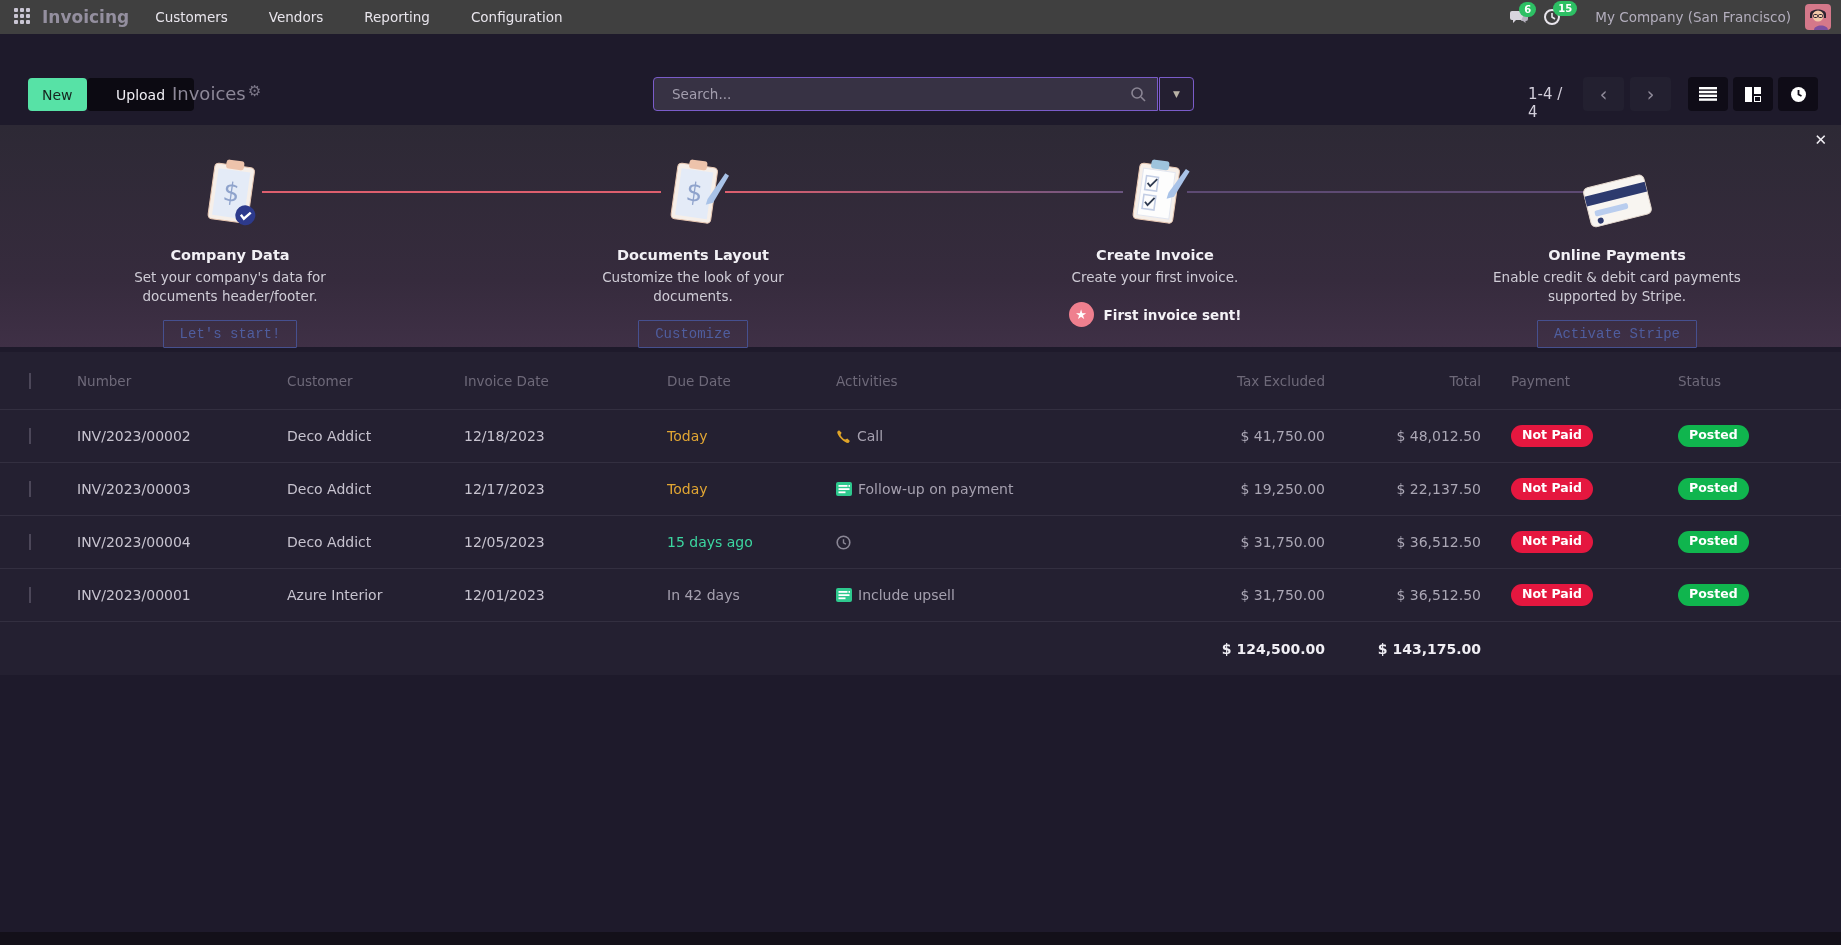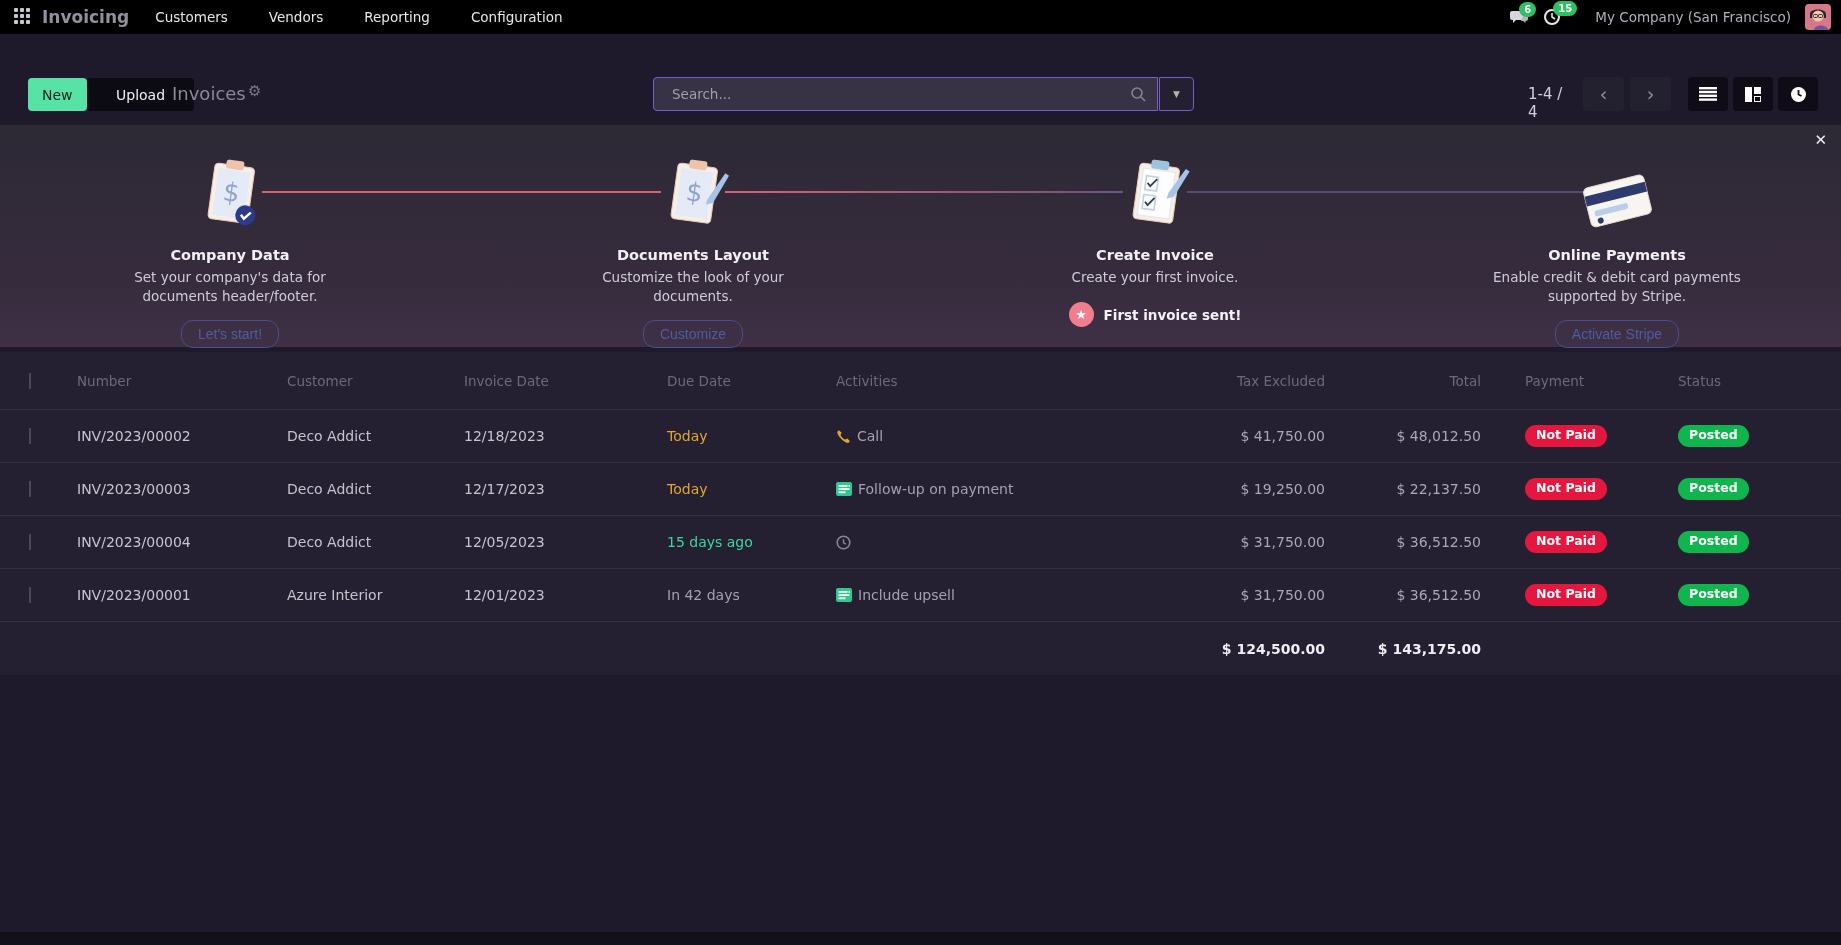--- a/index.html
+++ b/index.html
@@ -6,21 +6,21 @@
   html,body { width:1841px; height:945px; overflow:hidden; }
   body {
     font-family:"DejaVu Sans", sans-serif;
     background:#1e1a2b;
     color:#c7c3cf;
     position:relative;
   }
   
   .navbar {
     position:absolute; top:0; left:0; width:1841px; height:34px;
-    background:#000000; display:flex; align-items:center; padding:0 10px;
+    background:#404040; display:flex; align-items:center; padding:0 10px;
   }
   .grid-icon { width:18px; height:18px; display:grid; grid-template-columns:repeat(3,4px); grid-template-rows:repeat(3,4px); gap:2px; margin:0 10px 0 4px; cursor:pointer; }
   .grid-icon span { background:#c9c5d3; border-radius:1px; }
   .app-name { font-size:17px; font-weight:600; color:#948f9f; margin-right:26px; cursor:pointer; }
   .nav-menu { display:flex; gap:41px; }
   .nav-menu .item { font-size:13.5px; color:#e8e5ec; cursor:pointer; }
   .nav-right { margin-left:auto; display:flex; align-items:center; gap:14px; }
   .icon-badge { position:relative; cursor:pointer; display:flex; align-items:center; }
   .badge {
     position:absolute; top:-7px; left:10px; background:#2dc064; color:#fff;
@@ -79,21 +79,21 @@
   .seg2 { left:725px; width:398px; background:linear-gradient(90deg,#dd5f6e,#6a5580); }
   .seg3 { left:1187px; width:398px; background:#5d4a73; }
   .step { position:absolute; top:22px; width:360px; text-align:center; }
   .s1 { left:50px; } .s2 { left:513px; } .s3 { left:975px; } .s4 { left:1437px; }
   .step .art { height:92px; display:flex; align-items:flex-end; justify-content:center; }
   .step h3 { font-size:14.5px; font-weight:700; color:#f2f0f5; margin-top:8px; }
   .step p { font-size:13.5px; color:#cfccd6; margin-top:5px; line-height:1.4; width:260px; margin-left:auto; margin-right:auto; }
   .step .act { margin-top:10px; height:36px; display:flex; align-items:center; justify-content:center; }
   .o-btn {
     background:transparent; border:1px solid #46508f; color:#4f5d9e;
-    border-radius:12px; font-size:14px; font-family:Liberation Sans, sans-serif; padding:5px 16px; cursor:pointer;
+    border-radius:1px; font-size:14px; font-family:Liberation Mono, monospace; padding:5px 16px; cursor:pointer;
   }
   .done-badge { display:flex; align-items:center; gap:10px; color:#f4f2f6; font-size:13.5px; font-weight:600; }
   .star-circle {
     width:25px; height:25px; border-radius:50%; background:#ef7f8e; color:#fff;
     display:flex; align-items:center; justify-content:center; font-size:13px;
   }
   .banner-close {
     position:absolute; right:14px; top:6px; background:none; border:none; color:#f2f0f5;
     font-size:15px; font-weight:700; cursor:pointer; font-family:inherit;
   }
@@ -104,21 +104,21 @@
     grid-template-columns:77px 210px 177px 203px 169px 316px 173px 156px 197px 163px;
     align-items:center; height:53px; border-top:1px solid #332f40;
   }
   .trow.head { height:57px; border-top:none; color:#6e6979; font-size:13.5px; }
   .trow.body { font-size:14px; color:#c7c3cf; }
   .cell { overflow:hidden; white-space:nowrap; }
   .c-check { padding-left:29px; }
   .chk { width:13px; height:13px; border:1px solid #4c4759; border-radius:3px; background:transparent; cursor:pointer; }
   .r { text-align:right; }
   .amount { color:#aba7b5; }
-  .c-pay { padding-left:44px; }
+  .c-pay { padding-left:30px; }
   .c-status { padding-left:0px; }
   .due.warn { color:#e2a633; }
   .due.success { color:#3cd6a0; }
   .due.normal { color:#a5a0af; }
   .activity { display:flex; align-items:center; gap:6px; color:#a5a0af; }
   .pill {
     display:inline-block; border-radius:999px; padding:4px 11px 5px;
     font-size:12.5px; font-weight:600; color:#fff; line-height:1;
   }
   .pill.red { background:#e5173f; }

